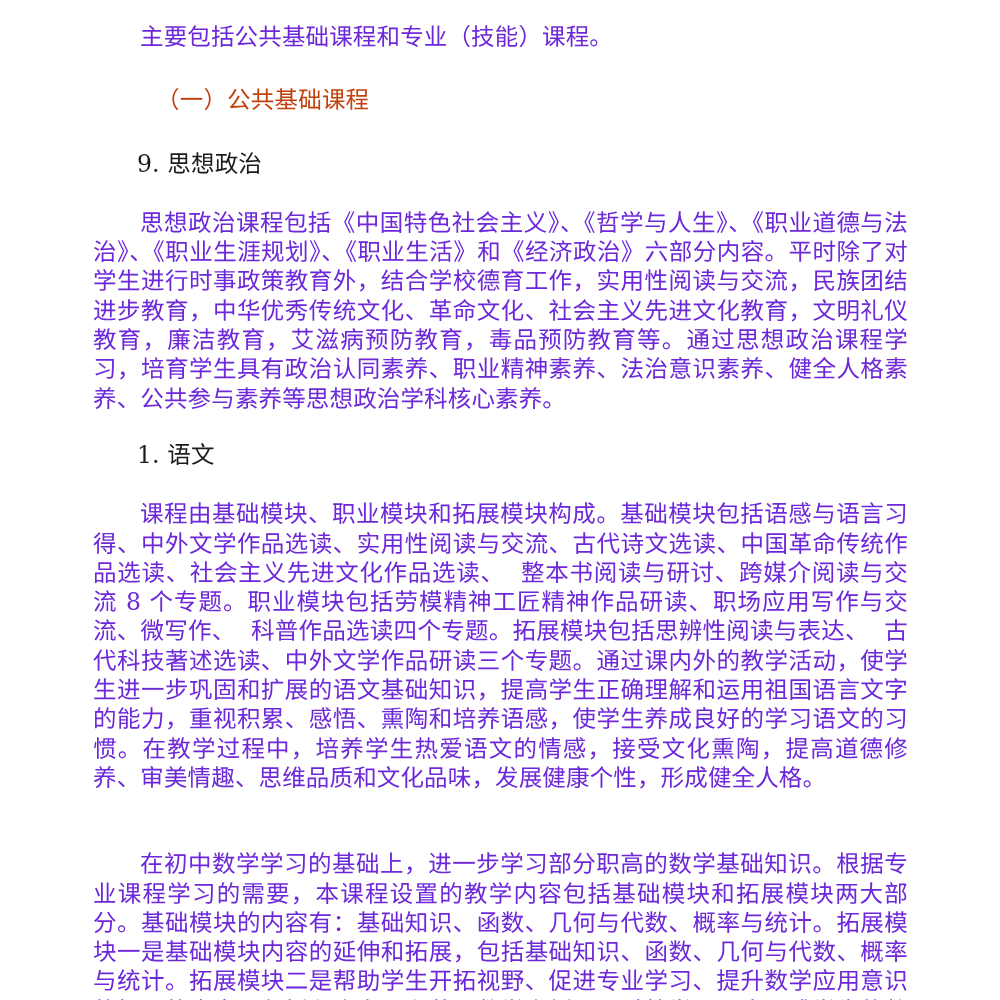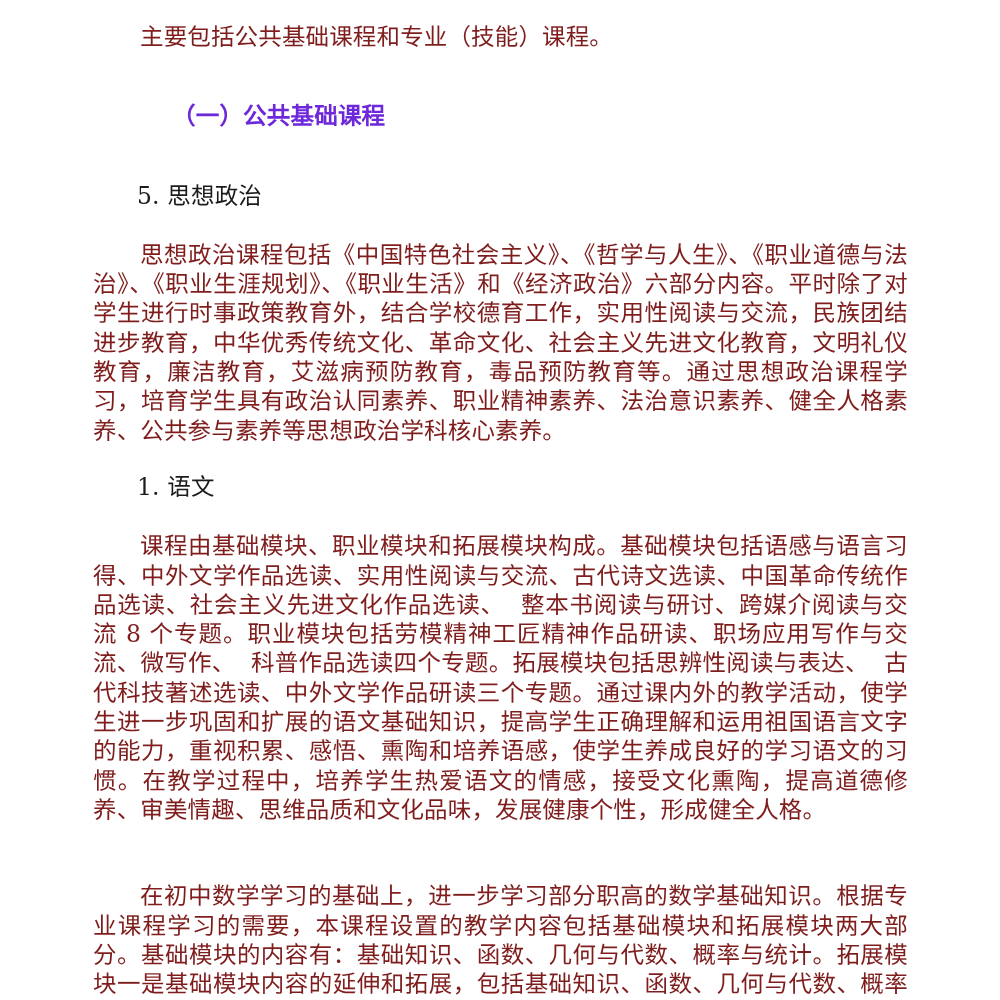--- a/index.html
+++ b/index.html
@@ -31,38 +31,38 @@
     left: 93px;
     top: 23px;
     width: 815px;
   }
 
   
   .para {
     font-family: "DejaVu Serif", "Liberation Serif", serif;
     font-size: 23.5px;
     line-height: 29.3px;
-    color: #7f1d1d;
+    color: #6d28d9;
     text-align: justify;
     text-justify: inter-ideograph;
     text-indent: 2em;
     margin: 0;
     letter-spacing: 0.15px;
     white-space: pre-wrap;
     word-break: break-all;
   }
 
   
   .heading-bold {
     font-family: "DejaVu Sans", "Liberation Sans", sans-serif;
     font-size: 23.5px;
     line-height: 29.3px;
-    font-weight: bold;
-    color: #6d28d9;
-    margin: 16px;
+    font-weight: normal;
+    color: #c2410c;
+    margin: 0;
     text-indent: 0;
     padding-left: 63px;
     letter-spacing: 0.2px;
   }
 
   
   .heading-num {
     font-family: "DejaVu Serif", "Liberation Serif", serif;
     font-size: 23.5px;
     line-height: 29.3px;
@@ -87,21 +87,21 @@
   <div class="content">
 
     <p class="para">主要包括公共基础课程和专业（技能）课程。</p>
 
     <div class="spacer gap-xl"></div>
 
     <p class="heading-bold">（一）公共基础课程</p>
 
     <div class="spacer gap-xl"></div>
 
-    <p class="heading-num">5. 思想政治</p>
+    <p class="heading-num">9. 思想政治</p>
 
     <div class="spacer gap-lg"></div>
 
     <p class="para">思想政治课程包括《中国特色社会主义》、《哲学与人生》、《职业道德与法治》、《职业生涯规划》、《职业生活》和《经济政治》六部分内容。平时除了对学生进行时事政策教育外，结合学校德育工作，实用性阅读与交流，民族团结进步教育，中华优秀传统文化、革命文化、社会主义先进文化教育，文明礼仪教育，廉洁教育，艾滋病预防教育，毒品预防教育等。通过思想政治课程学习，培育学生具有政治认同素养、职业精神素养、法治意识素养、健全人格素养、公共参与素养等思想政治学科核心素养。</p>
 
     <div class="spacer gap-md"></div>
 
     <p class="heading-num">1. 语文</p>
 
     <div class="spacer gap-lg"></div>

